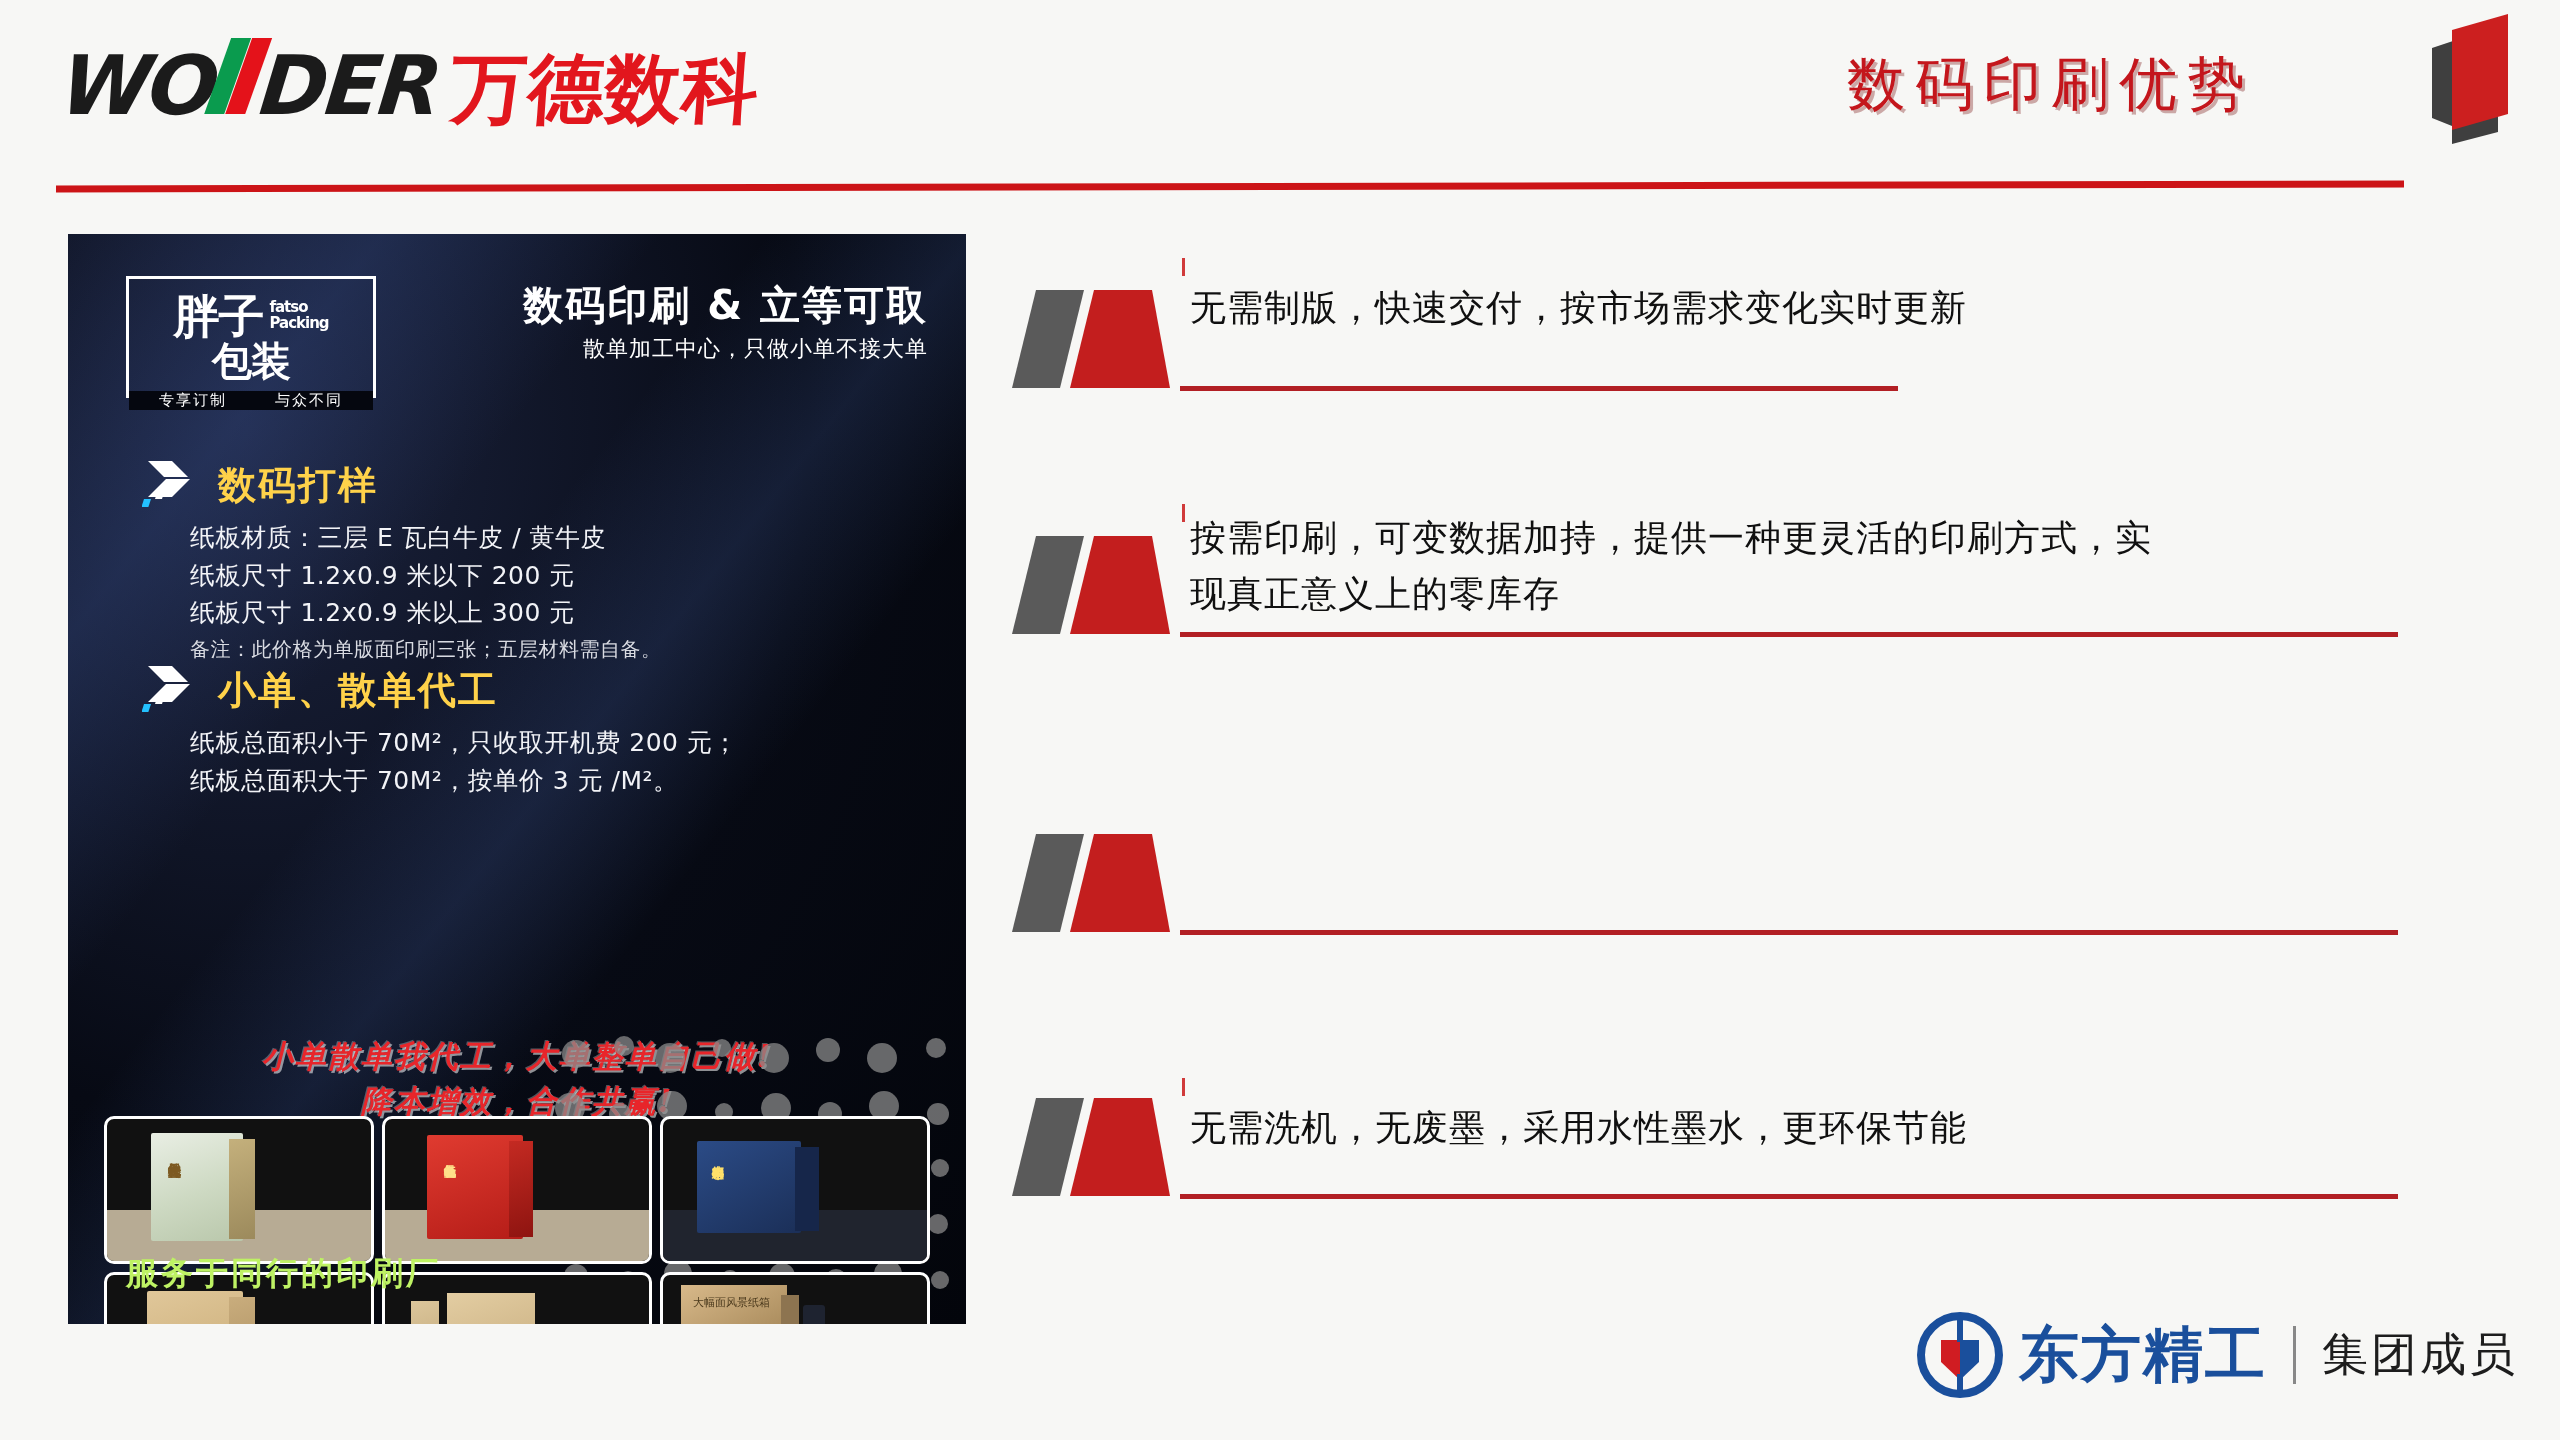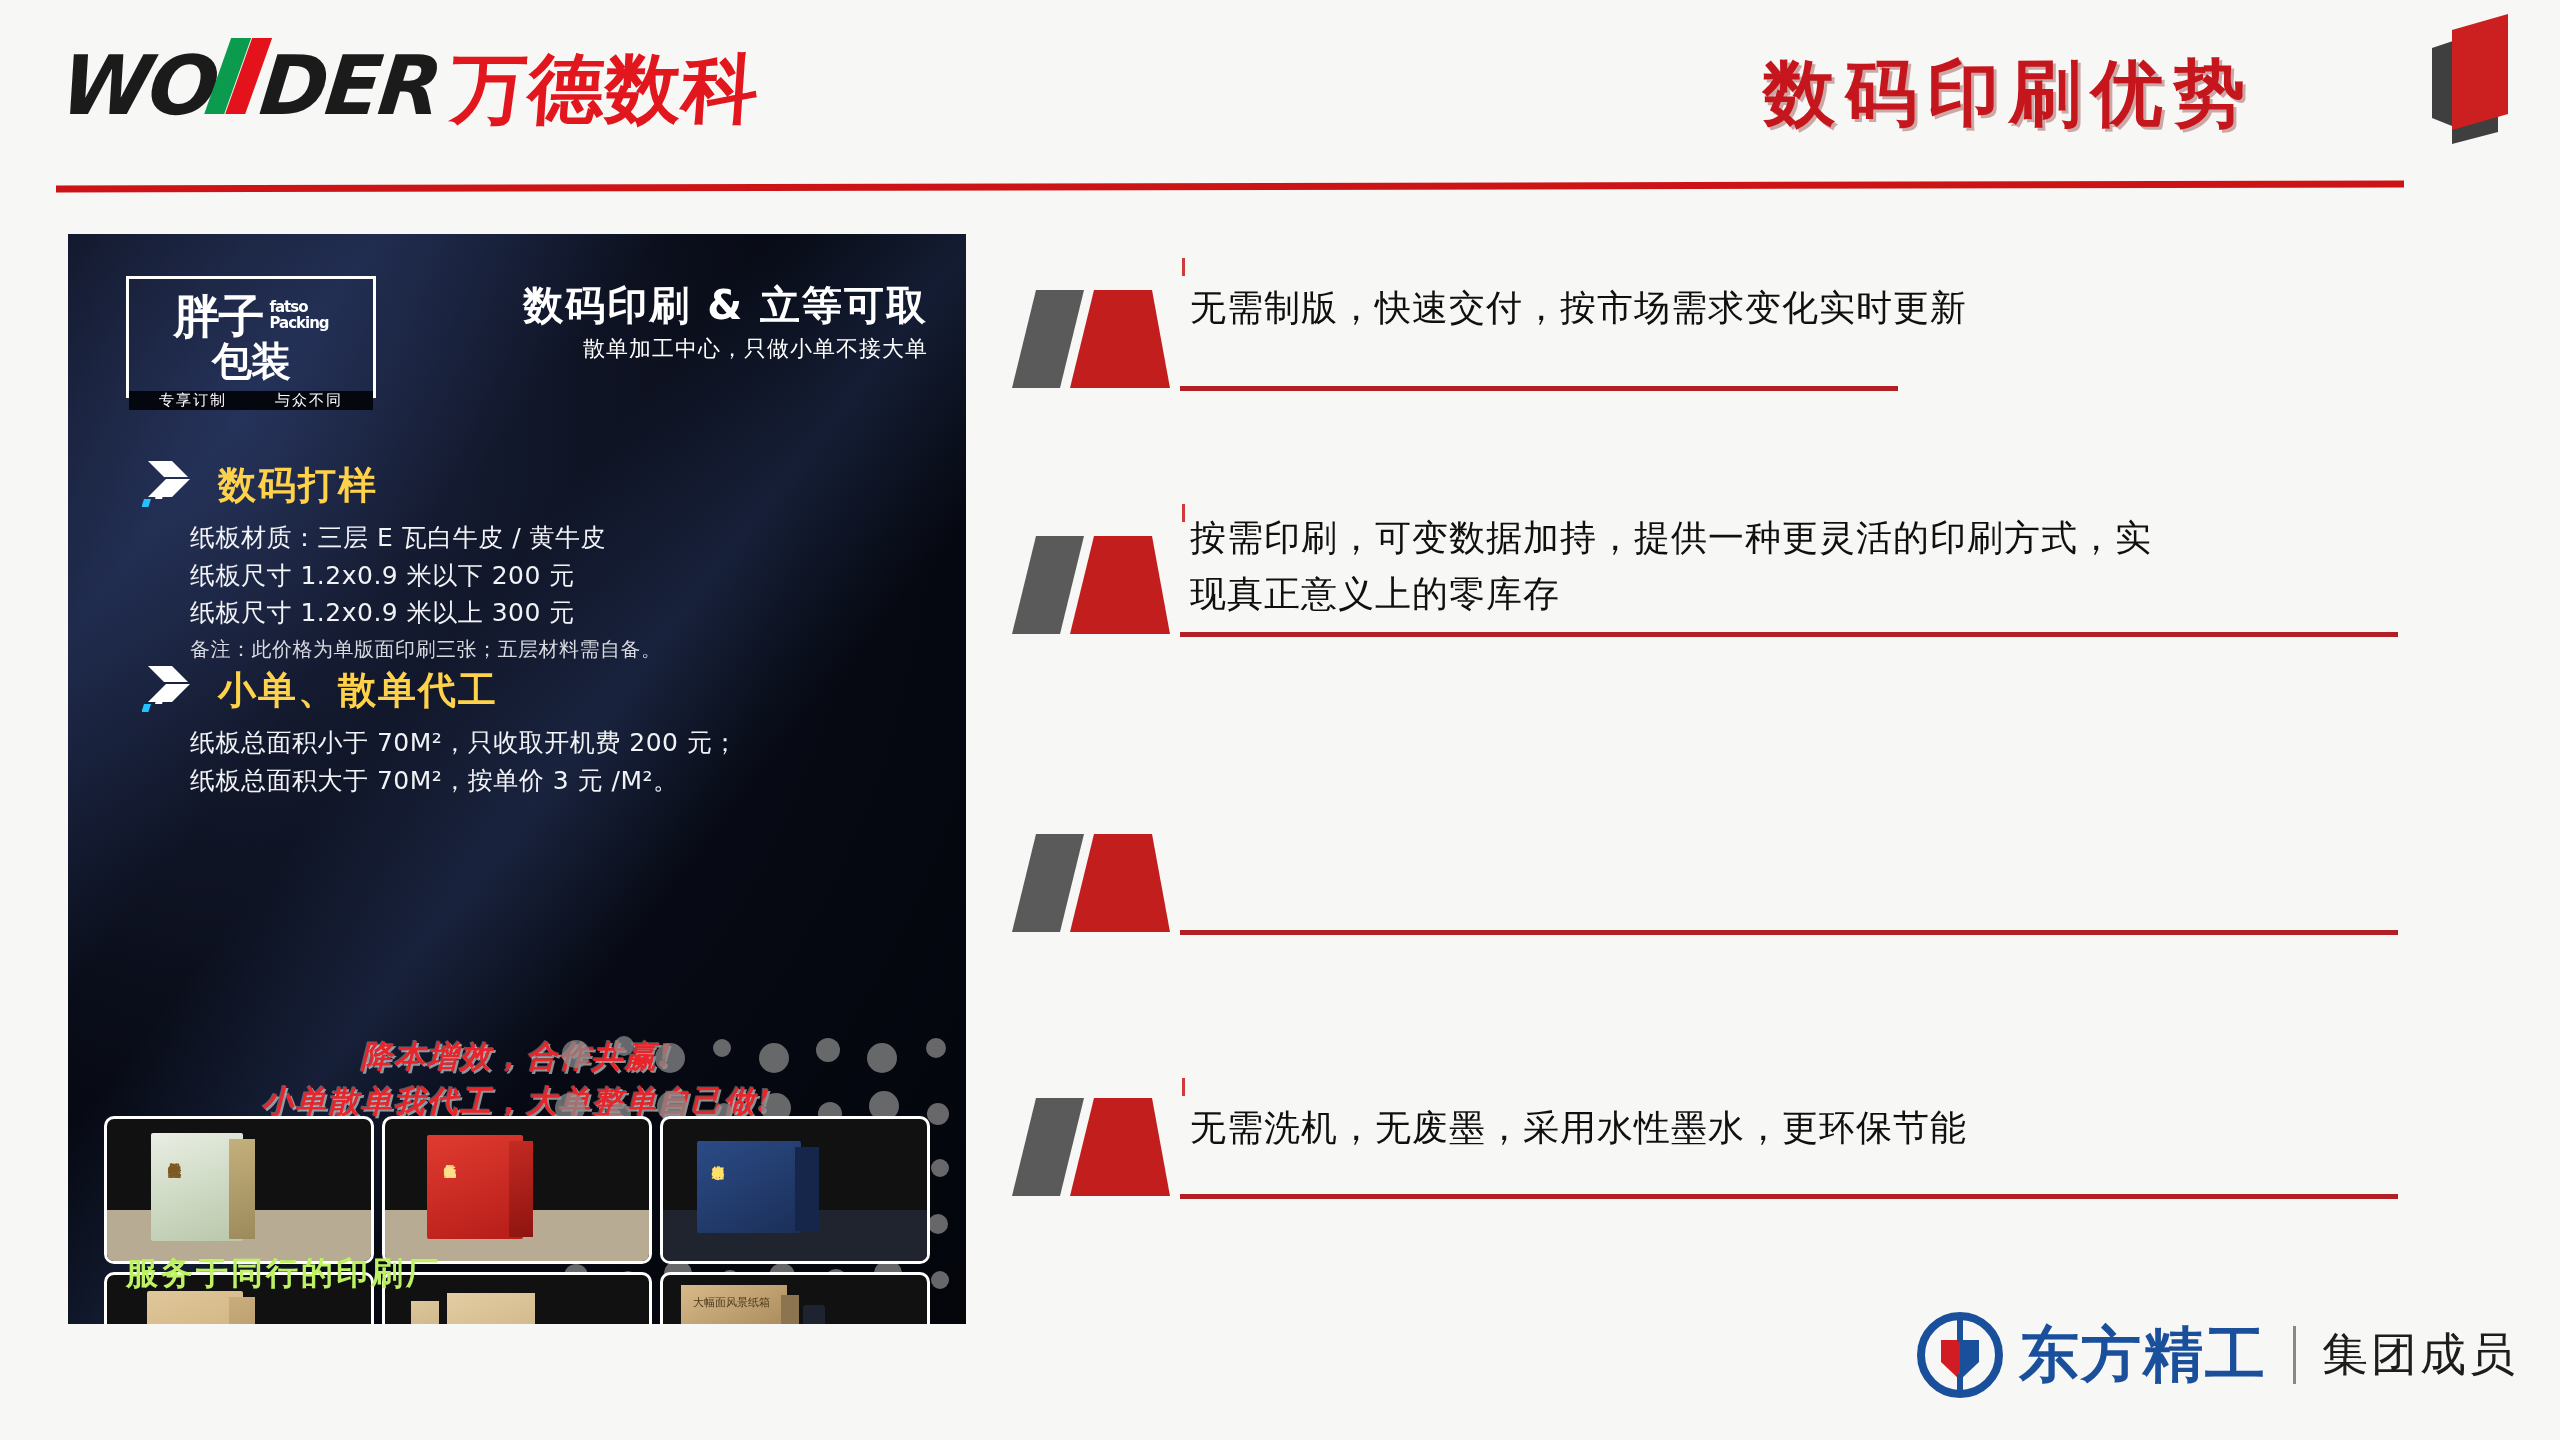--- a/index.html
+++ b/index.html
@@ -35,21 +35,21 @@
     margin:0 3px -2px 0px;
   }
   .logo-cn {
     font-size:76px; font-weight:bold; color:#e2161d;
     font-family:"DejaVu Sans",sans-serif;
     line-height:1; margin-left:12px; letter-spacing:1px;
     transform:skewX(-4deg);
   }
   .header-title {
     position:absolute; right:305px; top:46px;
-    font-size:72px; font-weight:bold; color:#c4161c;
+    font-size:58px; font-weight:normal; color:#c4161c;
     letter-spacing:10px;
     font-family:"DejaVu Sans",sans-serif;
     text-shadow:3px 3px 0 rgba(120,20,20,.35);
   }
   .header-rule {
     position:absolute; left:56px; top:183px;
     width:2348px; height:7px; background:#cc1417;
     transform:skewY(-0.12deg);
   }
   .corner-mark { position:absolute; right:30px; top:10px; width:120px; height:140px; }
@@ -260,22 +260,22 @@
         </svg>
         <span>小单、散单代工</span>
       </div>
       <div class="sect-lines">
         <div>纸板总面积小于 70M²，只收取开机费 200 元；</div>
         <div>纸板总面积大于 70M²，按单价 3 元 /M²。</div>
       </div>
     </div>
 
     <div class="slogan">
+      <div>小单散单我代工，大单整单自己做!</div>
       <div>降本增效，合作共赢!</div>
-      <div>小单散单我代工，大单整单自己做!</div>
     </div>
 
     <svg class="dots" viewBox="0 0 420 300">
       <g fill="#8d8d8d" opacity="0.85">
         <circle cx="30" cy="30" r="14"></circle>
           <circle cx="78" cy="22" r="10"></circle>
           <circle cx="124" cy="34" r="15"></circle>
         <circle cx="176" cy="24" r="9"></circle>
           <circle cx="228" cy="34" r="15"></circle>
           <circle cx="282" cy="26" r="12"></circle>

